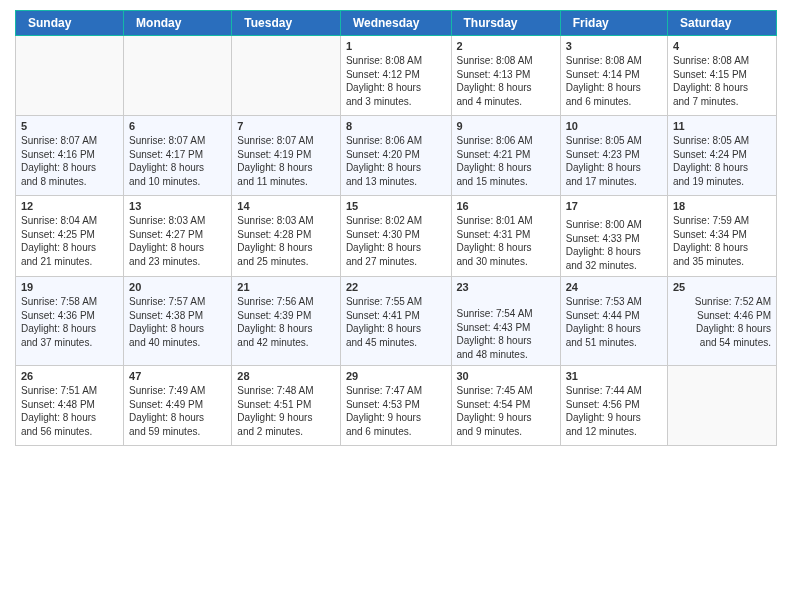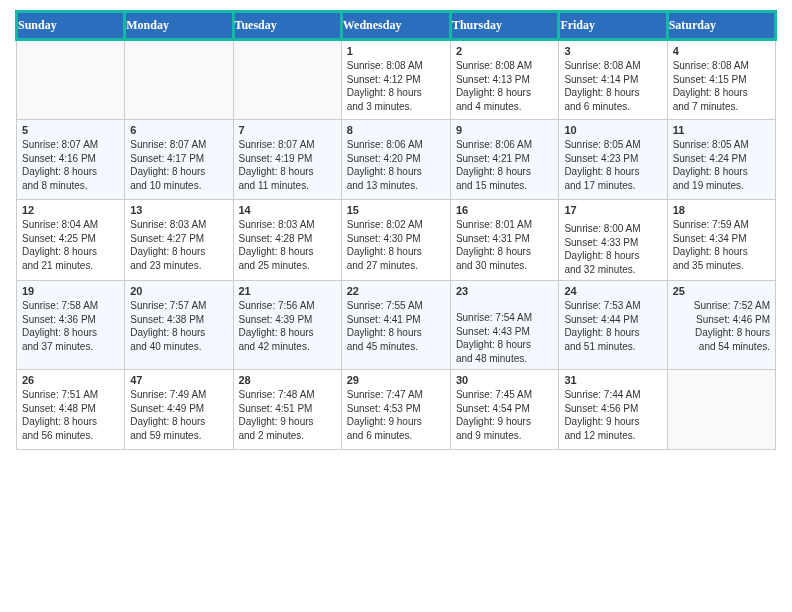--- a/index.html
+++ b/index.html
@@ -44,24 +44,23 @@
     }
     .calendar {
       width: 100%;
       border-collapse: collapse;
     }
     .calendar th {
       background-color: #2a6ebd;
       color: #fff;
       font-size: 12px;
       font-weight: bold;
-      padding: 5px 0;
+      padding: 5px 12px;
       text-align: left;
-      border: 3px solid #14b8a6;
-      font-family: Liberation Serif, serif;
+      border: 1px solid #14b8a6;
     }
     .calendar td {
       vertical-align: top;
       border: 1px solid #ccc;
       padding: 4px 5px;
       width: 113px;
       height: 80px;
       font-size: 10px;
       color: #333;
       background: #fff;

